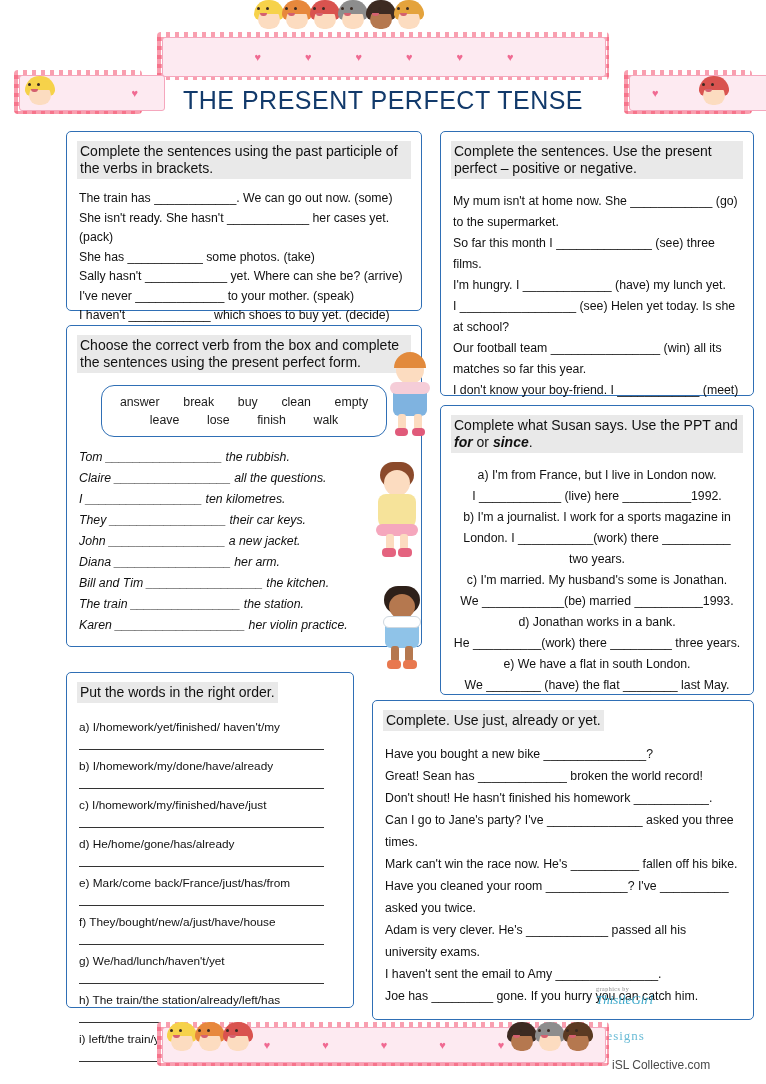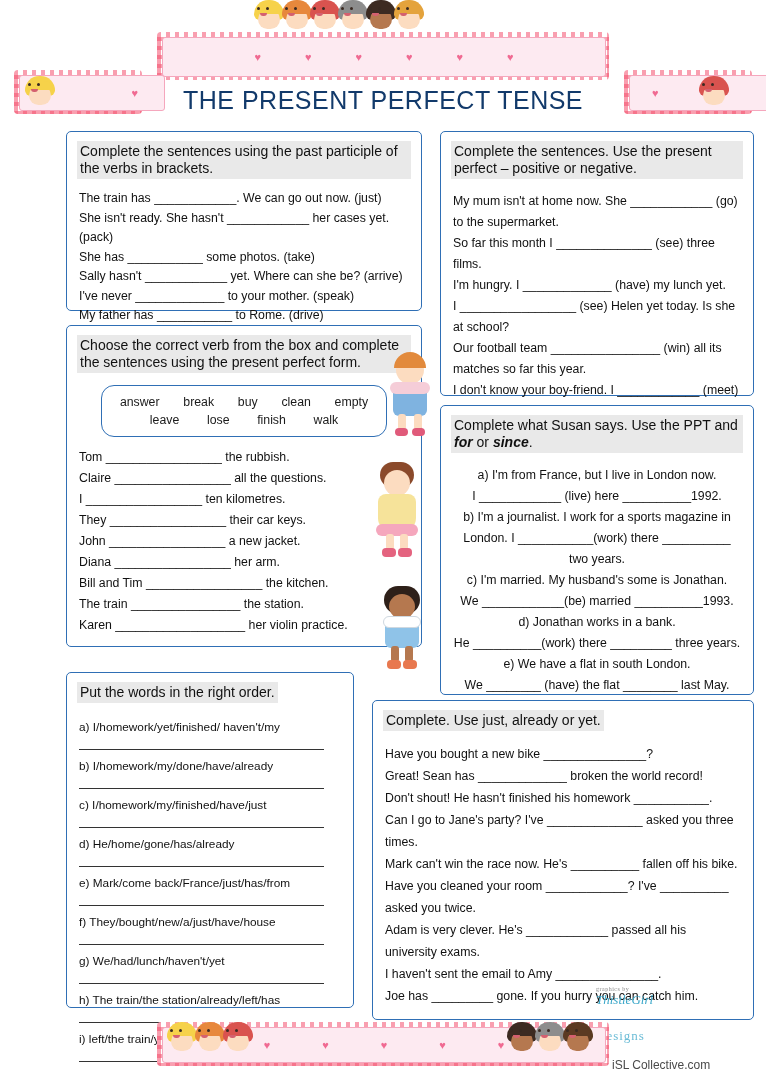--- a/index.html
+++ b/index.html
@@ -206,25 +206,26 @@
       <div class="mouth"></div>
     </div>
 
   <div class="title">THE PRESENT PERFECT TENSE</div>
 
   <div class="box" style="left:66px;top:131px;width:356px;height:180px;">
     <div class="instr-wrap">
       <span class="instr">Complete the sentences using the past participle of the verbs in brackets.</span>
     </div>
     <div class="body" style="padding-top:8px;">
-      <p>The train has ____________. We can go out now. (just)</p>
+      <p>The train has ____________. We can go out now. (some)</p>
       <p>She isn't ready.  She hasn't ____________ her cases yet. (pack)</p>
       <p>She has ___________ some photos. (take)</p>
       <p>Sally hasn't ____________ yet. Where can she be? (arrive)</p>
       <p>I've never _____________ to your mother. (speak)</p>
+      <p>I haven't ____________ which shoes to buy yet. (decide)</p>
       <p>My father has ___________ to Rome. (drive)</p>
     </div>
   </div>
 
   <div class="box" style="left:66px;top:325px;width:356px;height:322px;">
     <div class="instr-wrap">
       <span class="instr">Choose the correct verb from the box and complete the sentences using the present perfect form.</span>
     </div>
     <div class="wordbox">
       <div class="row">
@@ -234,21 +235,21 @@
         <span>clean</span>
         <span>empty</span>
       </div>
       <div class="row" style="padding:0 28px;">
         <span>leave</span>
         <span>lose</span>
         <span>finish</span>
         <span>walk</span>
       </div>
     </div>
-    <div class="body" style="line-height:21px;">
+    <div class="body" style="line-height:21px;font-style:italic;">
       <p>Tom _________________ the rubbish.</p>
       <p>Claire _________________ all the questions.</p>
       <p>I _________________ ten kilometres.</p>
       <p>They _________________ their car keys.</p>
       <p>John _________________ a new jacket.</p>
       <p>Diana _________________ her arm.</p>
       <p>Bill and Tim _________________ the kitchen.</p>
       <p>The train ________________ the station.</p>
       <p>Karen ___________________ her violin practice.</p>
     </div>

